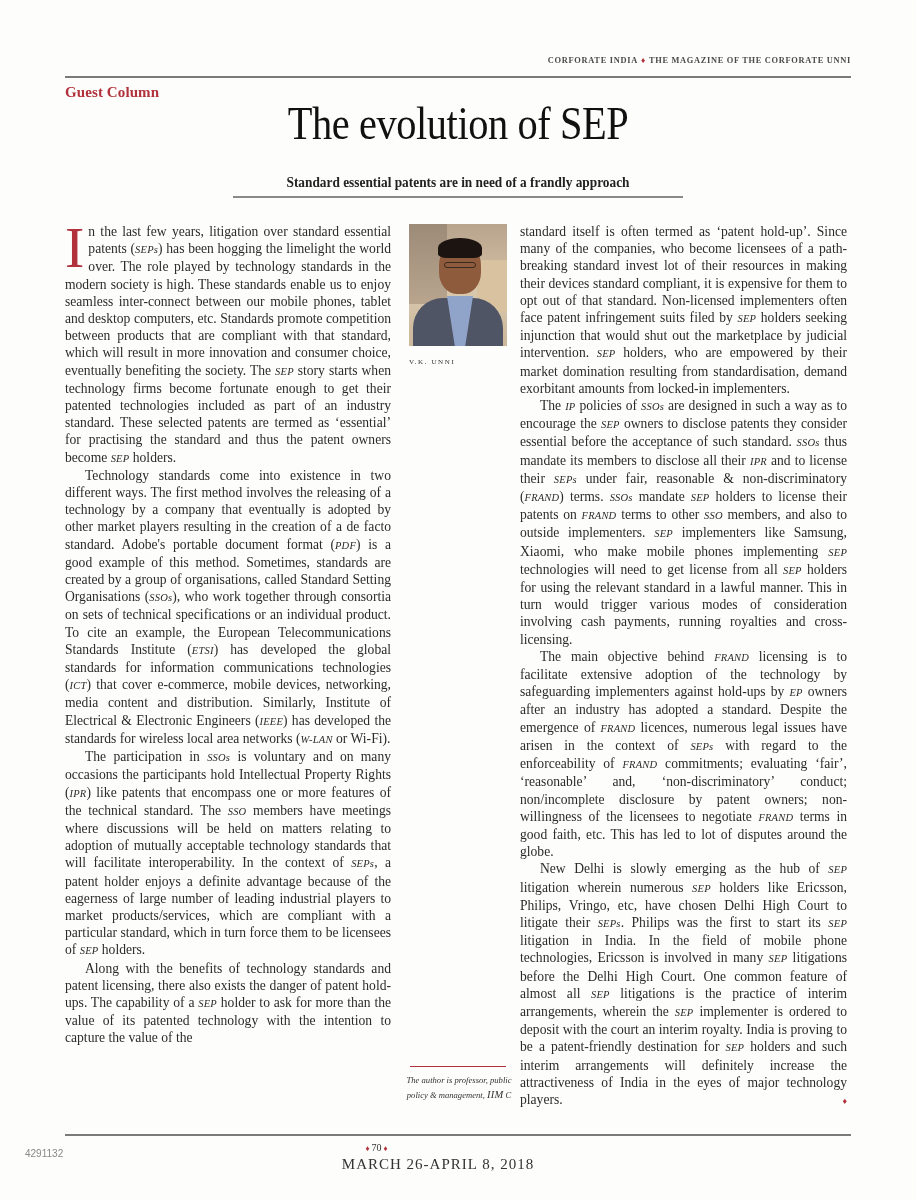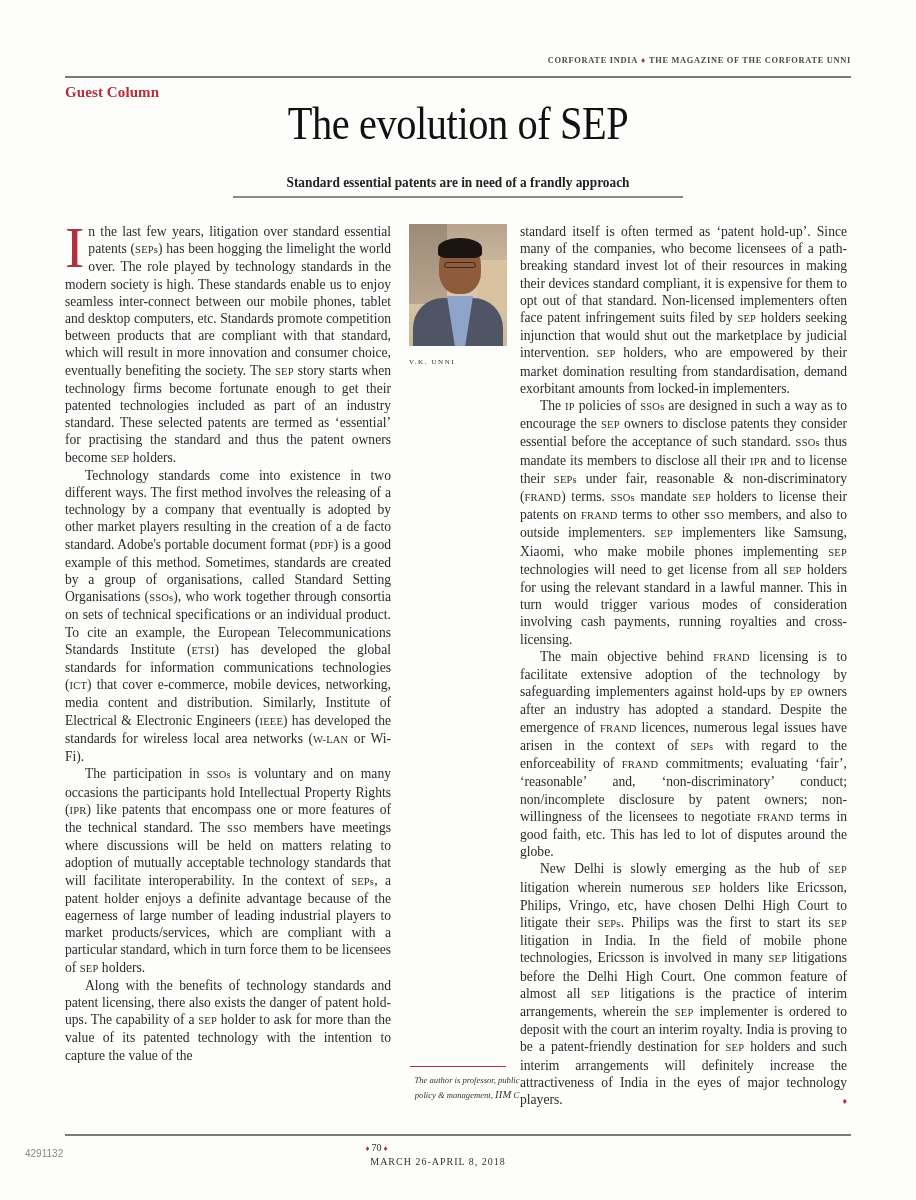--- a/index.html
+++ b/index.html
@@ -14,42 +14,42 @@
 
   .title { position: absolute; left: 0; width: 916px; top: 96px; text-align: center; font-size: 47px; font-weight: normal; color: #111; letter-spacing: -0.5px; transform: scaleX(0.86); transform-origin: center; }
   .subtitle { position: absolute; left: 0; width: 916px; top: 174px; text-align: center; font-size: 14.5px; font-weight: bold; color: #222; transform: scaleX(0.92); }
   .rule-sub { position: absolute; left: 233px; top: 196px; width: 450px; height: 2px; background: #8a8a8a; }
 
   .col { position: absolute; top: 223px; font-size: 13.6px; line-height: 17.2px; text-align: justify; color: #2b2b2b; hyphens: none; }
   .col-left { left: 65px; width: 326px; }
   .col-right { left: 520px; width: 327px; }
   .col p { text-indent: 20px; }
   .col p.first { text-indent: 0; }
-  .sc { font-size: 10.5px; letter-spacing: 0.2px; }
+  .sc { font-size: 10.5px; letter-spacing: 0.2px; font-style: italic; }
   .dropcap { float: left; font-size: 58px; line-height: 46px; color: #b1323c; margin: 2px 4px 0 0; font-weight: normal; }
 
   .photo { position: absolute; left: 409px; top: 224px; width: 98px; height: 122px; overflow: hidden; background: linear-gradient(180deg, #b8a48e 0%, #c9b59a 30%, #d8c8ae 55%, #cbb79a 100%); }
   .photo .bldg { position: absolute; left: 0; top: 0; width: 38px; height: 80px; background: linear-gradient(180deg, #9c8b78, #b9a58e); }
   .photo .bldg2 { position: absolute; right: 0; top: 36px; width: 30px; height: 52px; background: #d9c2a0; }
   .photo .head { position: absolute; left: 30px; top: 18px; width: 42px; height: 52px; border-radius: 45% 45% 42% 42%; background: #8f5b3d; }
   .photo .hair { position: absolute; left: 29px; top: 14px; width: 44px; height: 20px; border-radius: 50% 50% 20% 20%; background: #1c1410; }
   .photo .glasses { position: absolute; left: 35px; top: 38px; width: 32px; height: 6px; border: 1px solid #3a2a20; border-radius: 3px; }
   .photo .jacket { position: absolute; left: 4px; top: 74px; width: 90px; height: 60px; border-radius: 30px 30px 0 0; background: #4f5565; }
   .photo .shirt { position: absolute; left: 38px; top: 72px; width: 26px; height: 50px; background: #8fa4c8; clip-path: polygon(0 0, 100% 0, 70% 100%, 30% 100%); }
   .photo-caption { position: absolute; left: 409px; top: 358px; width: 98px; font-size: 7px; letter-spacing: 1.6px; color: #333; }
 
   .author-rule { position: absolute; left: 410px; top: 1066px; width: 96px; height: 1px; background: #b1323c; }
-  .author-note { position: absolute; left: 404px; top: 1073px; width: 110px; text-align: center; font-size: 8.6px; font-style: italic; line-height: 14.5px; color: #333; margin-left: 8px; }
+  .author-note { position: absolute; left: 404px; top: 1073px; width: 110px; text-align: center; font-size: 8.6px; font-style: italic; line-height: 14.5px; color: #333; }
 
   .end-mark { color: #b1323c; font-size: 9px; float: right; margin-top: 2px; }
 
   .rule-bottom { position: absolute; left: 65px; top: 1134px; width: 786px; height: 2px; background: #7a7a7a; }
   .page-number { position: absolute; left: 0; width: 753px; top: 1142px; text-align: center; font-size: 10px; color: #333; }
   .page-number .dot { color: #b1323c; font-size: 8px; margin: 0 2px; }
-  .issue-date { position: absolute; left: 0; width: 876px; top: 1156px; text-align: center; font-size: 10px; letter-spacing: 1px; color: #333; }
+  .issue-date { position: absolute; left: 0; width: 876px; top: 1156px; text-align: center; font-size: 15px; letter-spacing: 1px; color: #333; }
   .code { position: absolute; left: 25px; top: 1148px; font-family: "Liberation Sans", sans-serif; font-size: 10px; color: #888; }
 </style>
 </head>
 <body>
 
 <div class="header">
   <div class="section-label">Guest Column</div>
   <div class="masthead">
     <span>CORFORATE INDIA</span><span class="dot">♦</span><span>THE MAGAZINE OF THE CORFORATE UNNI</span>
   </div>

